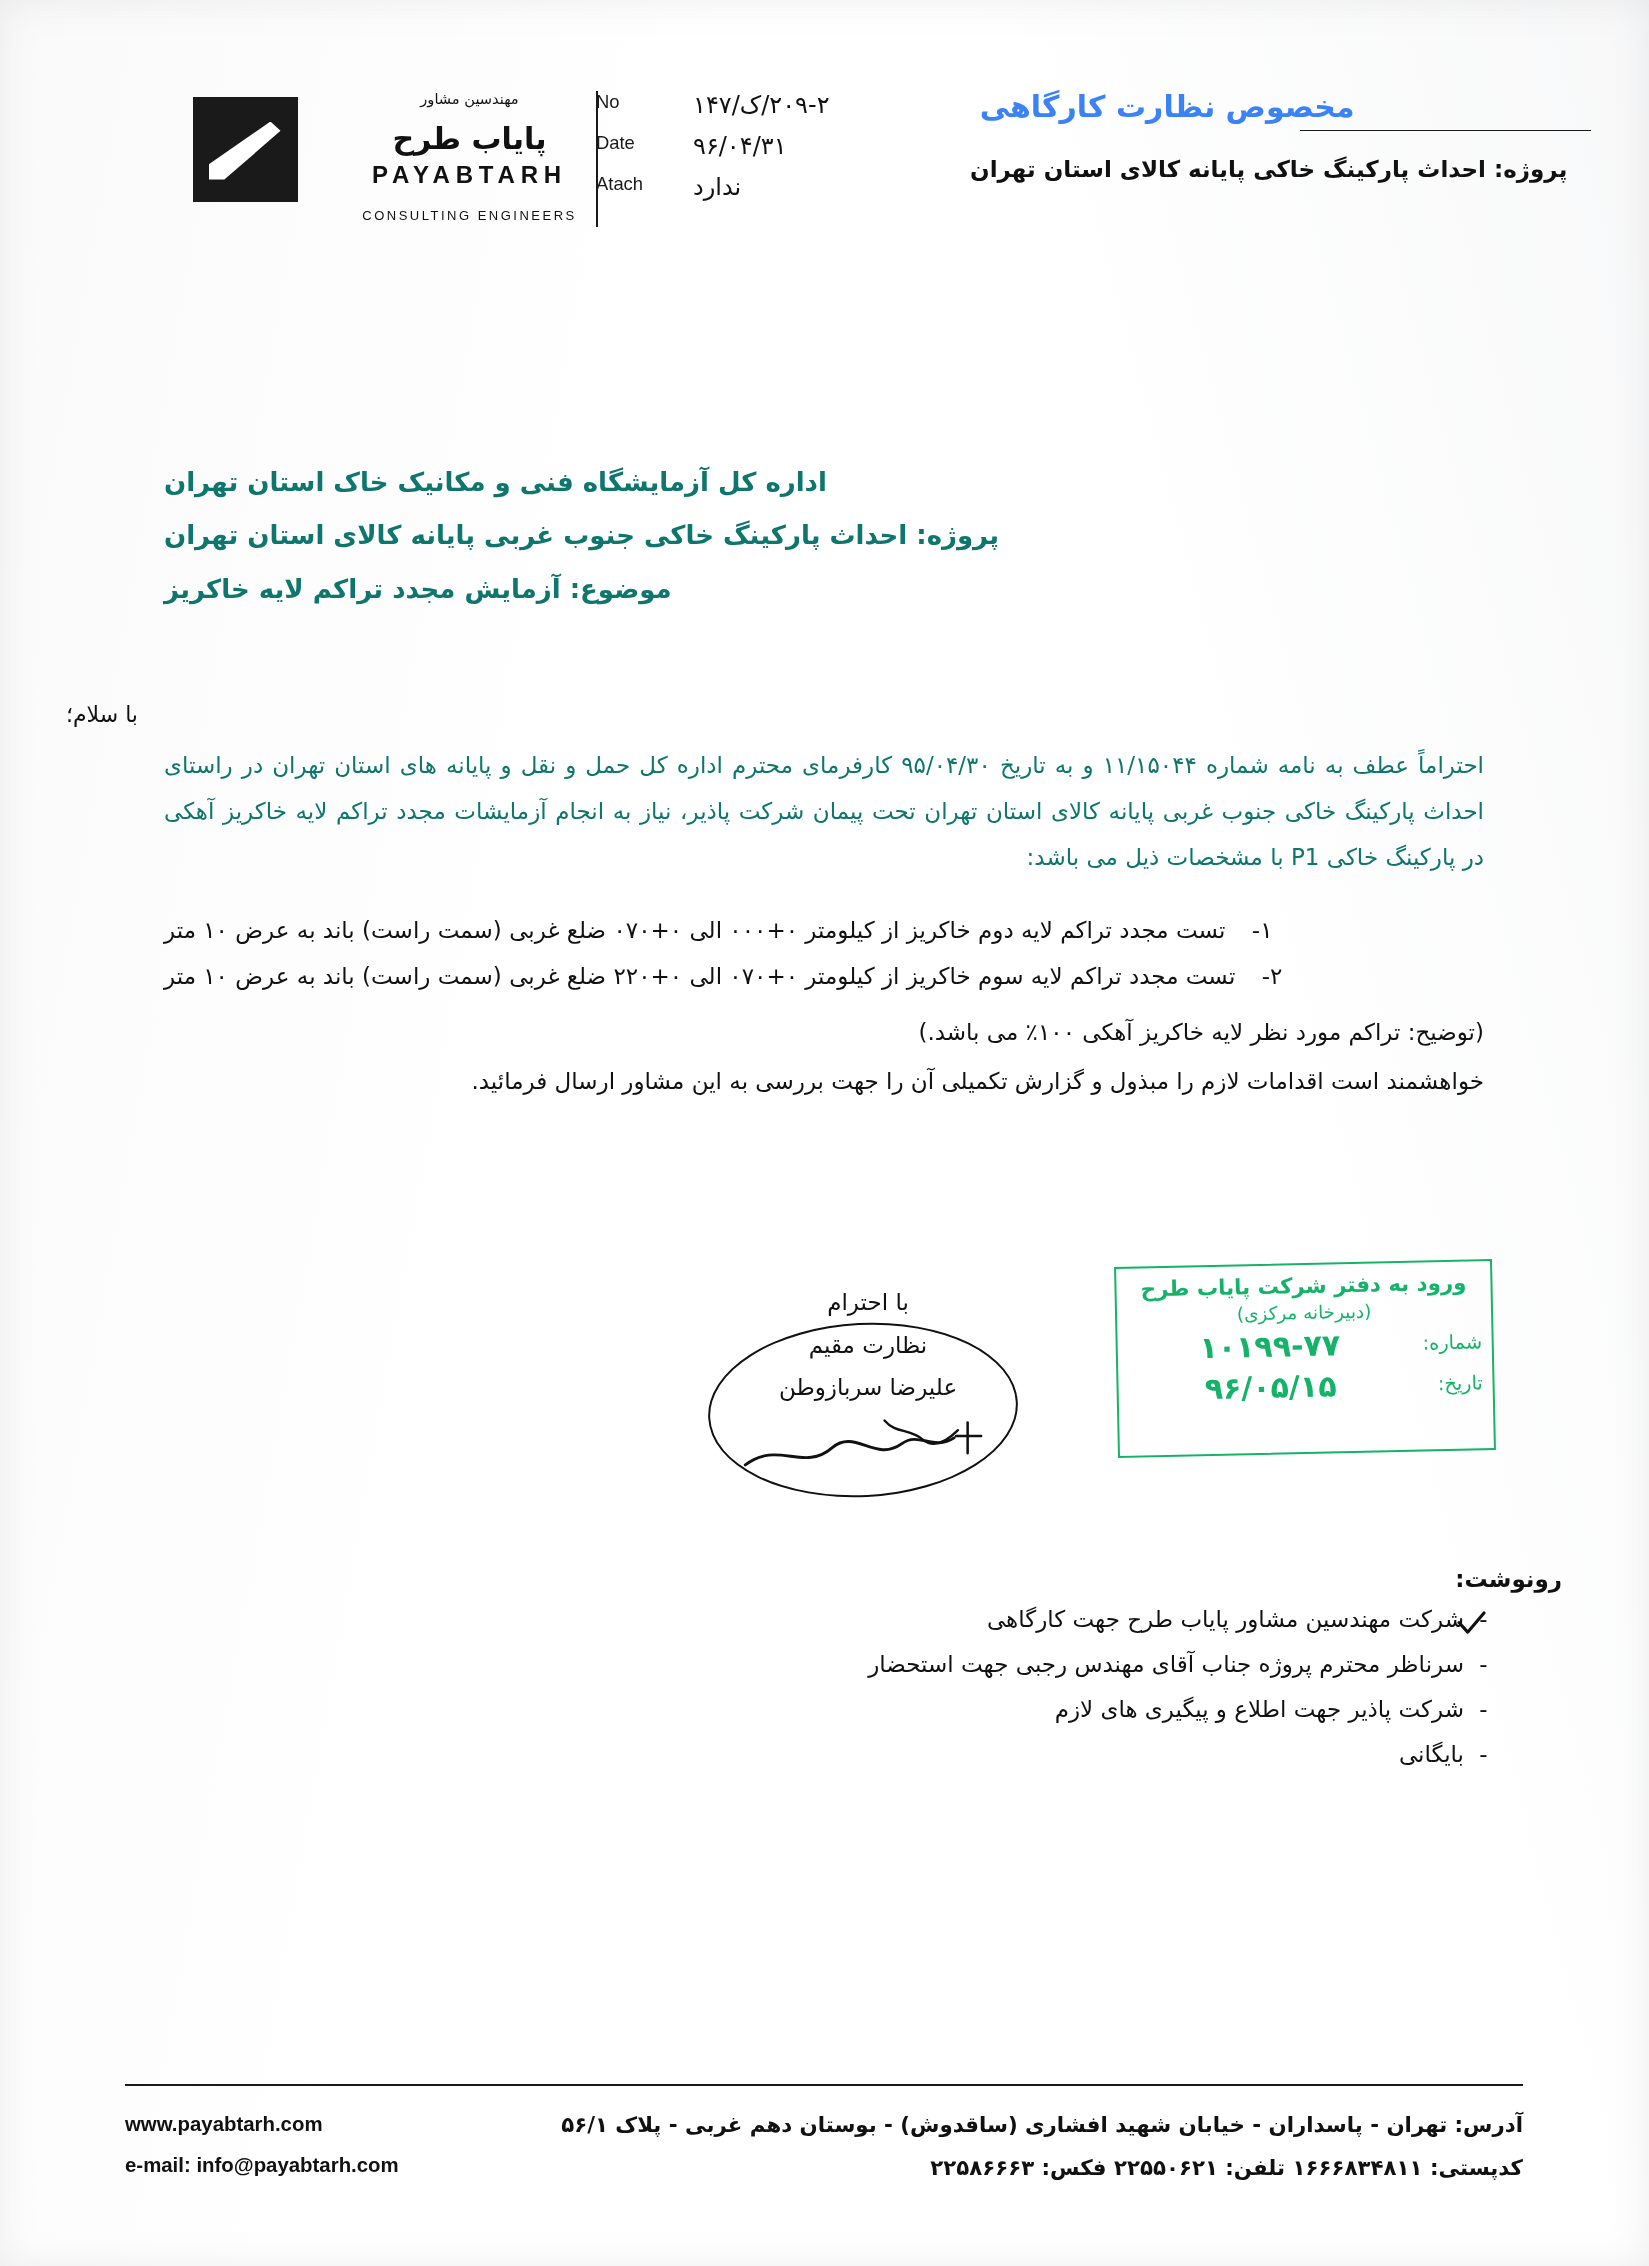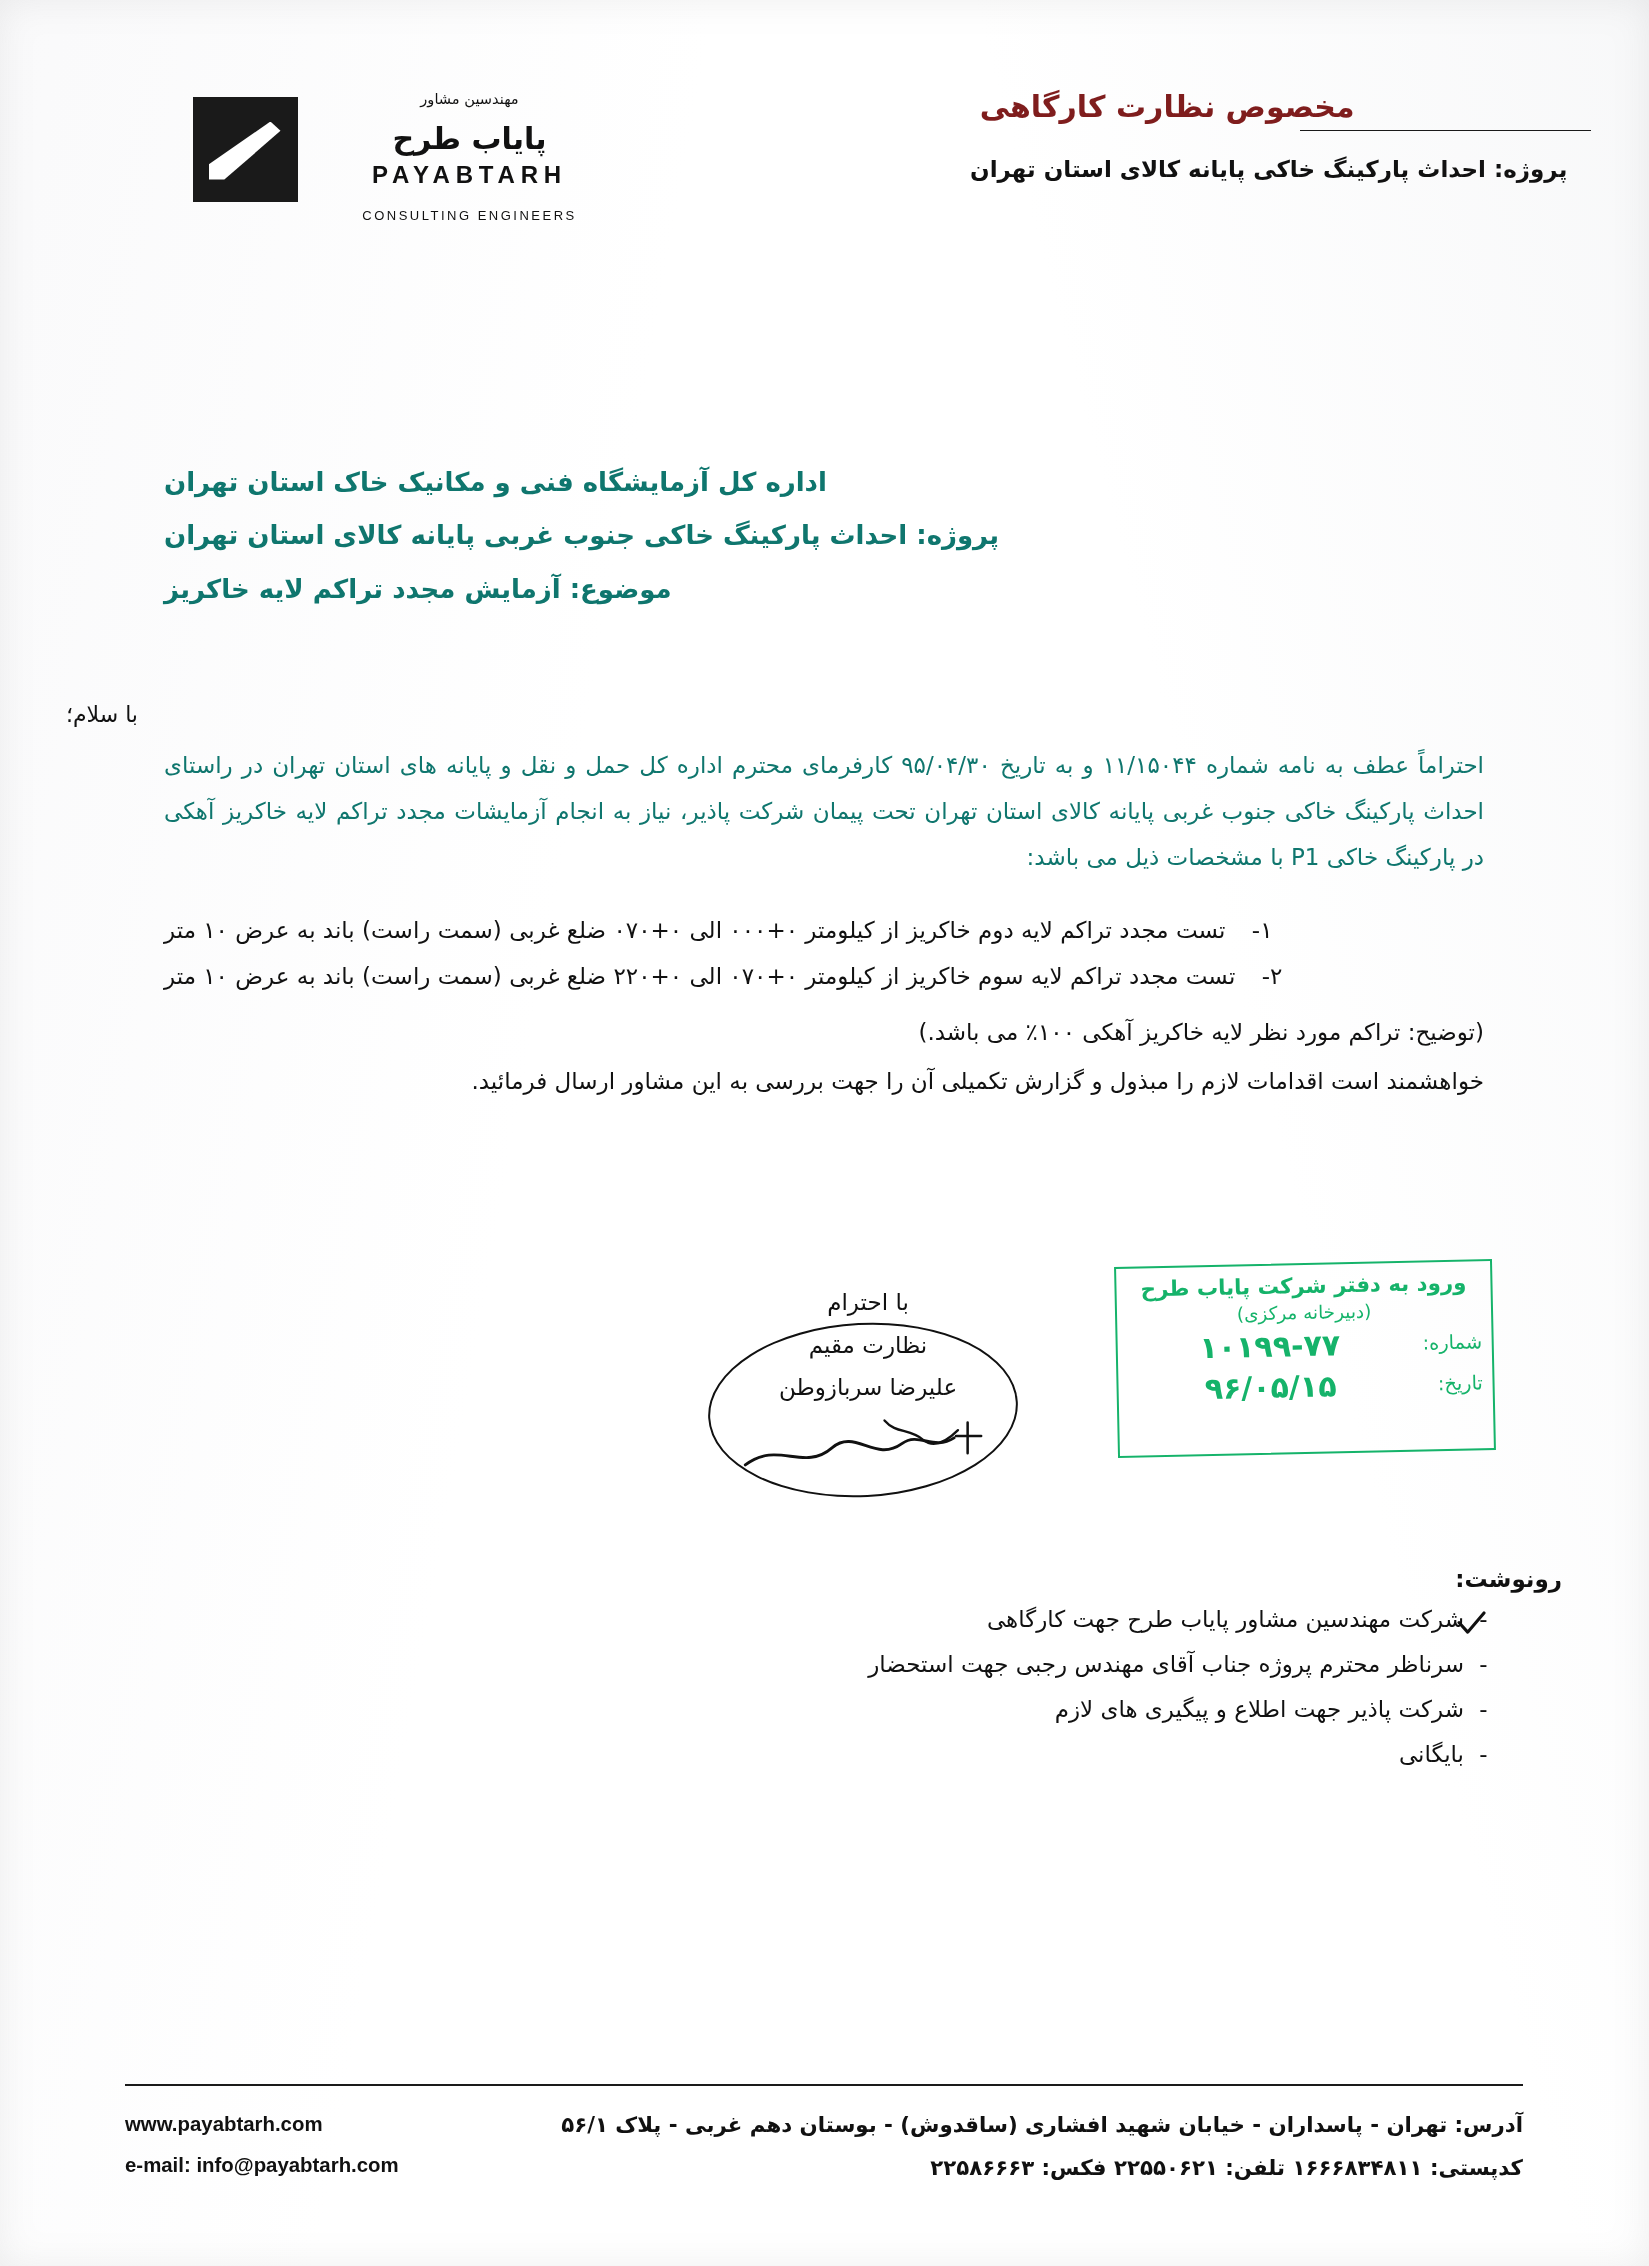--- a/index.html
+++ b/index.html
@@ -145,21 +145,21 @@
     position: absolute;
     right: 58px;
     top: 5.8px;
     width: 621px;
     text-align: left;
     direction: rtl;
   }
   .hdr-right .stamp-title {
     font-size: 30px;
     font-weight: bold;
-    color: #7f1d1d;
+    color: #3b82f6;
     text-align: left;
     padding-left: 9.7px;
   }
   .hdr-right .stamp-underline {
     margin-top: 5.8px;
     margin-left: 17.5px;
     height: 1.9px;
     width: 291px;
     background: #1a1a1a;
   }
@@ -427,20 +427,36 @@
         <div class="swoosh"></div>
       </div>
       <div class="logo-text">
         <div class="fa-small">مهندسین مشاور</div>
         <div class="fa-big">پایاب طرح</div>
         <div class="en-big">PAYABTARH</div>
         <div class="en-small">CONSULTING ENGINEERS</div>
       </div>
     </div>
 
+    <div class="meta-block">
+      <div class="rule-vert"></div>
+
+      <div class="meta-row-wrap">
+        <span class="meta-label">No</span>
+        <span class="meta-value">۲۰۹-۲/ک/۱۴۷</span>
+      </div>
+      <div class="meta-row-wrap">
+        <span class="meta-label">Date</span>
+        <span class="meta-value">۹۶/۰۴/۳۱</span>
+      </div>
+      <div class="meta-row-wrap">
+        <span class="meta-label">Atach</span>
+        <span class="meta-value">ندارد</span>
+      </div>
+    </div>
 
     <div class="hdr-right">
       <div class="stamp-title">مخصوص نظارت کارگاهی</div>
       <div class="stamp-underline"></div>
       <div class="project-line">پروژه: احداث پارکینگ خاکی پایانه کالای استان تهران</div>
     </div>
   </div>
 
   <div class="addressee">
     <div>اداره کل آزمایشگاه فنی و مکانیک خاک استان تهران</div>

